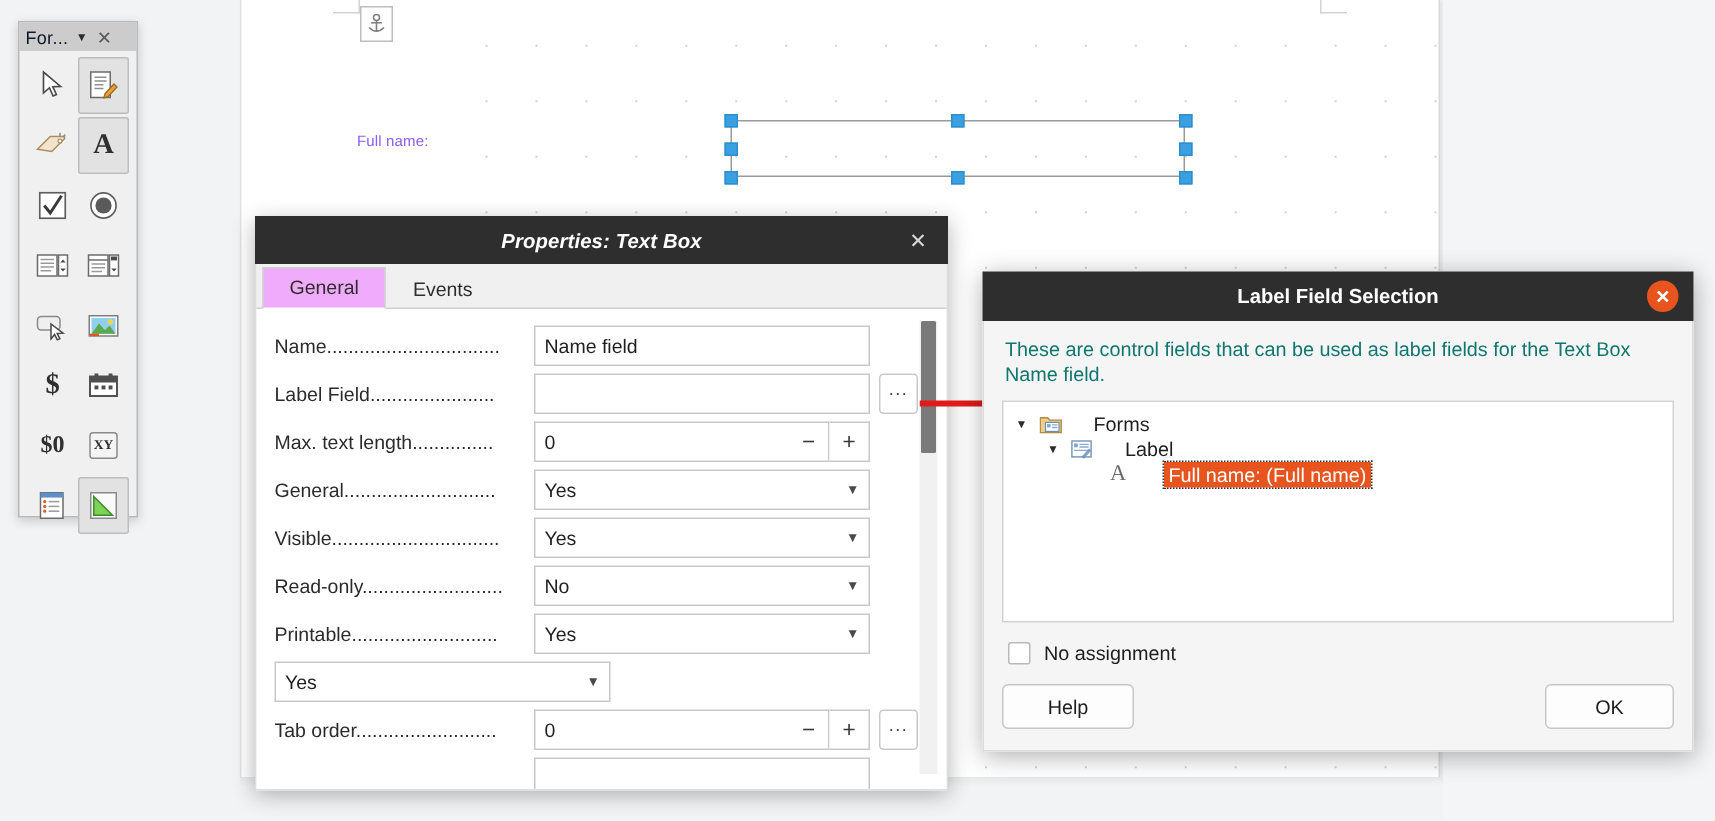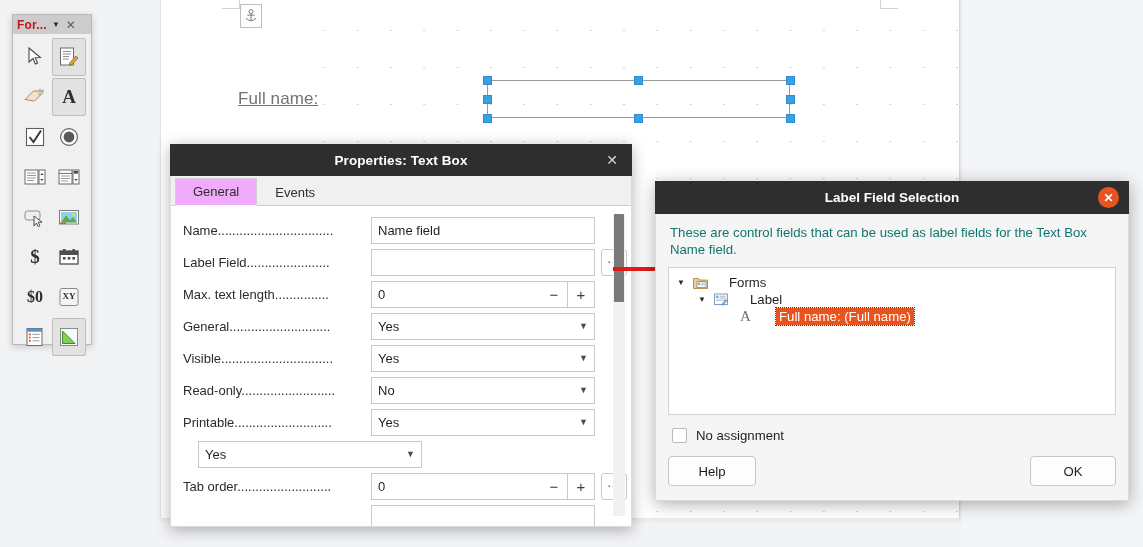--- a/index.html
+++ b/index.html
@@ -52,24 +52,23 @@
   
   .margin-mark {
     position: absolute; border-color: #d3d3d3; border-style: solid;
   }
   .mm-tl { left: 222px; top: 0px; width: 18px; height: 9px; border-width: 0 1px 1px 0; }
   .mm-tr { left: 880px; top: 0px; width: 18px; height: 9px; border-width: 0 0 1px 1px; }
 
   
   .doc-label {
     position: absolute; left: 238px; top: 89px;
-    font-size: 17px; color: #737373;
+    font-size: 10px; color: #8b5cf6;
     font-family: "Liberation Sans", sans-serif;
     letter-spacing: .1px;
-    text-decoration: underline;
   }
 
   
   .sel-frame {
     position: absolute; left: 487px; top: 80px; width: 303px; height: 38px;
     border: 1px solid #9a9a9a;
     border-right-color:#9a9a9a;
     background: transparent;
   }
   .handle {
@@ -81,21 +80,21 @@
   .dlg-props {
     position: absolute; left: 170px; top: 144px; width: 462px; height: 383px;
     background: #f7f7f7;
     box-shadow: 0 3px 14px rgba(0,0,0,.30);
   }
   .dlg-props .titlebar {
     height: 32px; background: #2e2e2e; position: relative;
     display: flex; align-items: center; justify-content: center;
   }
   .dlg-props .titlebar .title {
-    color: #ffffff; font-size: 13.5px; font-weight: bold; letter-spacing: .1px;
+    color: #ffffff; font-size: 13.5px; font-weight: bold; letter-spacing: .1px; font-style: italic;
   }
   .dlg-props .titlebar .closex {
     position: absolute; right: 10px; top: 6px; width: 20px; height: 20px;
     display: flex; align-items: center; justify-content: center;
     color: #d8d8d8; font-size: 14px; line-height: 1; cursor: pointer;
   }
   .dlg-props .body {
     background: #f6f6f6; height: 351px; position: relative;
     border: 1px solid #dcdcdc; border-top: none;
   }
@@ -117,21 +116,21 @@
     position: absolute; left: 0; top: 30px; right: 0; bottom: 0;
     background: #ffffff; overflow: hidden; padding: 8px 0 0 0;
   }
   .prow {
     display: flex; align-items: center; height: 32px; padding: 0 0 0 12px; margin-bottom: 0px;
   }
   .plabel {
     font-size: 13px; color: #2b2b2b; white-space: nowrap;
     width: 173px; overflow: hidden;
   }
-  .pctl { display: flex; align-items: center; margin-left: 15px; }
+  .pctl { display: flex; align-items: center; }
   .inp {
     width: 224px; height: 27px; border: 1px solid #c8c8c8; background: #fff;
     font-size: 13px; color: #1f1f1f; padding: 0 6px; outline: none;
     font-family: "Liberation Sans", sans-serif;
   }
   .inp.narrow { width: 170px; border-right: none; }
   .combo {
     width: 224px; height: 27px; border: 1px solid #c8c8c8; background: #fff;
     font-size: 13px; color: #1f1f1f; padding: 0 6px; display: flex;
     align-items: center; justify-content: space-between; cursor: pointer;
@@ -226,21 +225,21 @@
   .floattb {
     position: absolute; left: 12px; top: 14px; width: 80px; height: 331px;
     background: #f0f0f0; border: 1px solid #b8b8b8;
     box-shadow: 0 2px 7px rgba(0,0,0,.18);
   }
   .floattb .tb-title {
     height: 19px; background: #cccccc; display: flex; align-items: center;
     padding: 0 4px; gap: 3px;
   }
   .floattb .tb-title .ttxt {
-    font-size: 12px; font-weight: bold; color: #b91c1c; letter-spacing: .2px;
+    font-size: 12px; font-weight: normal; color: #0f172a; letter-spacing: .2px;
   }
   .floattb .tb-title .tdrop { font-size: 8px; color: #2c2c2c; cursor: pointer; margin-left:2px;}
   .floattb .tb-title .tclose { font-size: 12px; color: #5b5b5b; cursor: pointer; margin-left: 3px;}
   .tbgrid {
     display: grid; grid-template-columns: 1fr 1fr; padding: 4px 5px; gap: 2px 0px;
   }
   .tbcell {
     width: 34px; height: 38px; display: flex; align-items: center; justify-content: center;
     cursor: pointer; border: 1px solid transparent; border-radius: 2px;
   }

